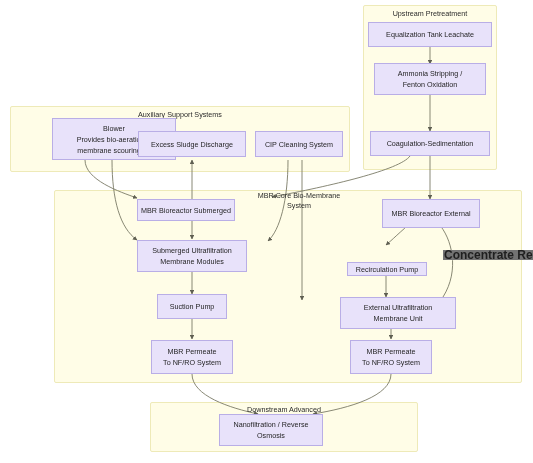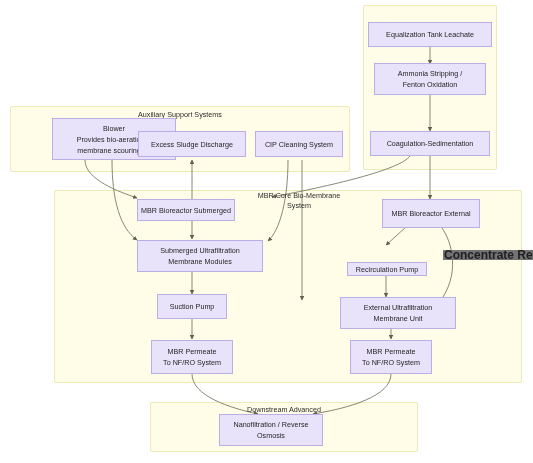--- a/index.html
+++ b/index.html
@@ -92,20 +92,21 @@
       <path d="M192,374 C192,396 230,408 258,414"></path>
 
       <path d="M413,221 C400,232 392,240 386,245"></path>
       <path d="M386,273 L386,297"></path>
       <path d="M443,297 C460,270 452,238 438,223"></path>
       <path d="M391,327 L391,339"></path>
       <path d="M391,374 C391,396 350,408 313,414"></path>
     </g>
   </svg>
 
+  <div class="cluster-label" style="left:363px;top:9px;width:134px;">Upstream Pretreatment</div>
   <div class="cluster-label" style="left:10px;top:110px;width:340px;">Auxiliary Support Systems</div>
   <div class="cluster-label" style="left:244px;top:191px;width:110px;">MBR Core Bio-Membrane
 System</div>
   <div class="cluster-label" style="left:150px;top:405px;width:268px;">Downstream Advanced</div>
 
   <div class="edge-label" style="left:443px;top:250px;">Concentrate Recycle</div>
 
   <div class="node" style="left:368px;top:22px;width:124px;height:25px;">Equalization Tank Leachate</div>
 
   <div class="node" style="left:374px;top:63px;width:112px;height:32px;">Ammonia Stripping /
@@ -116,21 +117,21 @@
   <div class="node" style="left:30px;top:118px;width:124px;height:42px;margin-left:22px;">Blower
 Provides bio-aeration &amp;
 membrane scouring air</div>
 
   <div class="node" style="left:138px;top:131px;width:108px;height:26px;">Excess Sludge Discharge</div>
 
   <div class="node" style="left:255px;top:131px;width:88px;height:26px;">CIP Cleaning System</div>
 
   <div class="node" style="left:137px;top:199px;width:98px;height:22px;">MBR Bioreactor Submerged</div>
 
-  <div class="node" style="left:137px;top:240px;width:126px;height:32px;">Submerged Ultrafiltration
+  <div class="node" style="left:137px;top:240px;width:110px;height:32px;">Submerged Ultrafiltration
 Membrane Modules</div>
 
   <div class="node" style="left:157px;top:294px;width:70px;height:25px;">Suction Pump</div>
 
   <div class="node" style="left:151px;top:340px;width:82px;height:34px;">MBR Permeate
 To NF/RO System</div>
 
   <div class="node" style="left:382px;top:199px;width:98px;height:29px;">MBR Bioreactor External</div>
 
   <div class="node" style="left:347px;top:262px;width:80px;height:14px;">Recirculation Pump</div>

